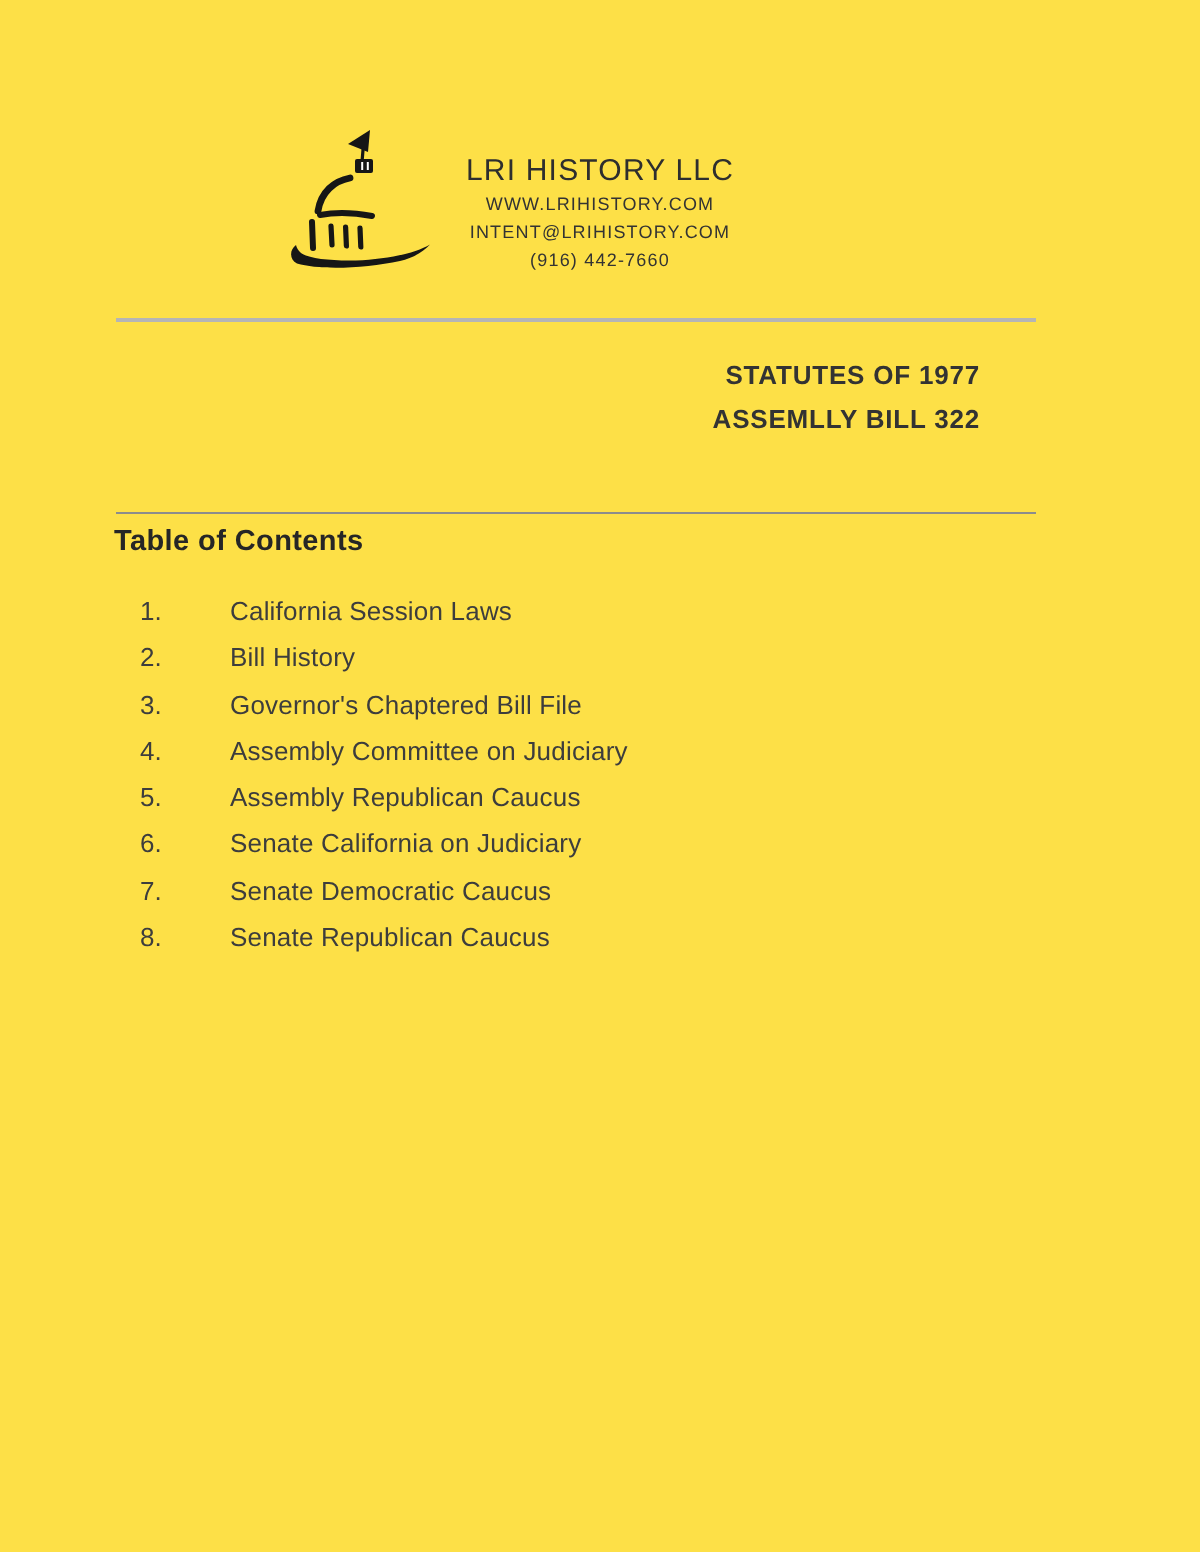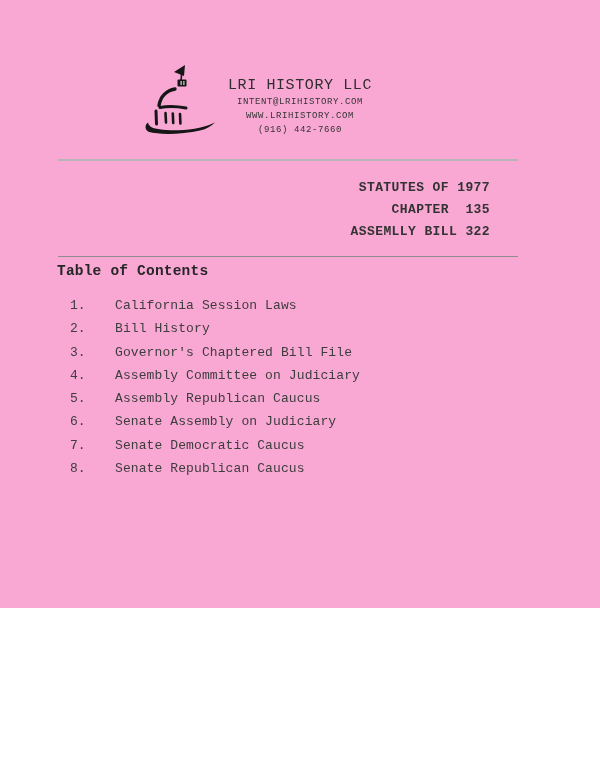--- a/index.html
+++ b/index.html
@@ -1,23 +1,23 @@
 <!DOCTYPE html>
 <html><head>
 <meta charset="utf-8">
 <style>
   * { margin: 0; padding: 0; box-sizing: border-box; }
   html, body { background: #ffffff; }
   .page {
     position: relative;
     width: 600px;
-    height: 608px;
-    background: #f9a8d4;
+    height: 776px;
+    background: #fde047;
     overflow: hidden;
-    font-family: Liberation Mono, monospace;
+    font-family: Liberation Sans, sans-serif;
     color: #3a3a3a;
   }
 
   
   .logo {
     position: absolute;
     left: 138px;
     top: 60px;
     width: 95px;
     height: 95px;
@@ -119,30 +119,29 @@
       <path d="M27.5,53 L28,62.5" fill="none" stroke="#161616" stroke-width="2.6" stroke-linecap="round"></path>
       <path d="M34.8,53.5 L35.2,63" fill="none" stroke="#161616" stroke-width="2.6" stroke-linecap="round"></path>
       <path d="M42,54 L42.4,63.5" fill="none" stroke="#161616" stroke-width="2.6" stroke-linecap="round"></path>
 
       <path d="M10,62.5 C6.8,64.8 6.5,69.5 10.5,71.8 C22,75.2 45,74.2 62,70.5 C68.5,69 73.5,66 77,62.2 C70,66.5 55,69.8 40,70.2 C28,70.5 16,69.3 12.5,66.5 C11,65.2 10.3,63.8 10,62.5 Z" fill="#161616"></path>
     </svg>
   </div>
 
   <div class="letterhead">
     <div class="company-name">LRI HISTORY LLC</div>
+    <div class="contact-line">WWW.LRIHISTORY.COM</div>
     <div class="contact-line">INTENT@LRIHISTORY.COM</div>
-    <div class="contact-line">WWW.LRIHISTORY.COM</div>
     <div class="contact-line">(916) 442-7660</div>
   </div>
 
   <div class="rule rule-top"></div>
 
   <div class="ref-block">
     <div class="ref-line">STATUTES OF 1977</div>
-    <div class="ref-line">CHAPTER  135</div>
     <div class="ref-line">ASSEMLLY BILL 322</div>
   </div>
 
   <div class="rule rule-bottom"></div>
 
   <div class="toc">
     <div class="toc-heading">Table of Contents</div>
     <div class="toc-list">
       <div class="toc-item">
         <span class="toc-num">1.</span>
@@ -159,21 +158,21 @@
       <div class="toc-item">
         <span class="toc-num">4.</span>
         <span class="toc-label">Assembly Committee on Judiciary</span>
       </div>
       <div class="toc-item">
         <span class="toc-num">5.</span>
         <span class="toc-label">Assembly Republican Caucus</span>
       </div>
       <div class="toc-item">
         <span class="toc-num">6.</span>
-        <span class="toc-label">Senate Assembly on Judiciary</span>
+        <span class="toc-label">Senate California on Judiciary</span>
       </div>
       <div class="toc-item">
         <span class="toc-num">7.</span>
         <span class="toc-label">Senate Democratic Caucus</span>
       </div>
       <div class="toc-item">
         <span class="toc-num">8.</span>
         <span class="toc-label">Senate Republican Caucus</span>
       </div>
     </div>

